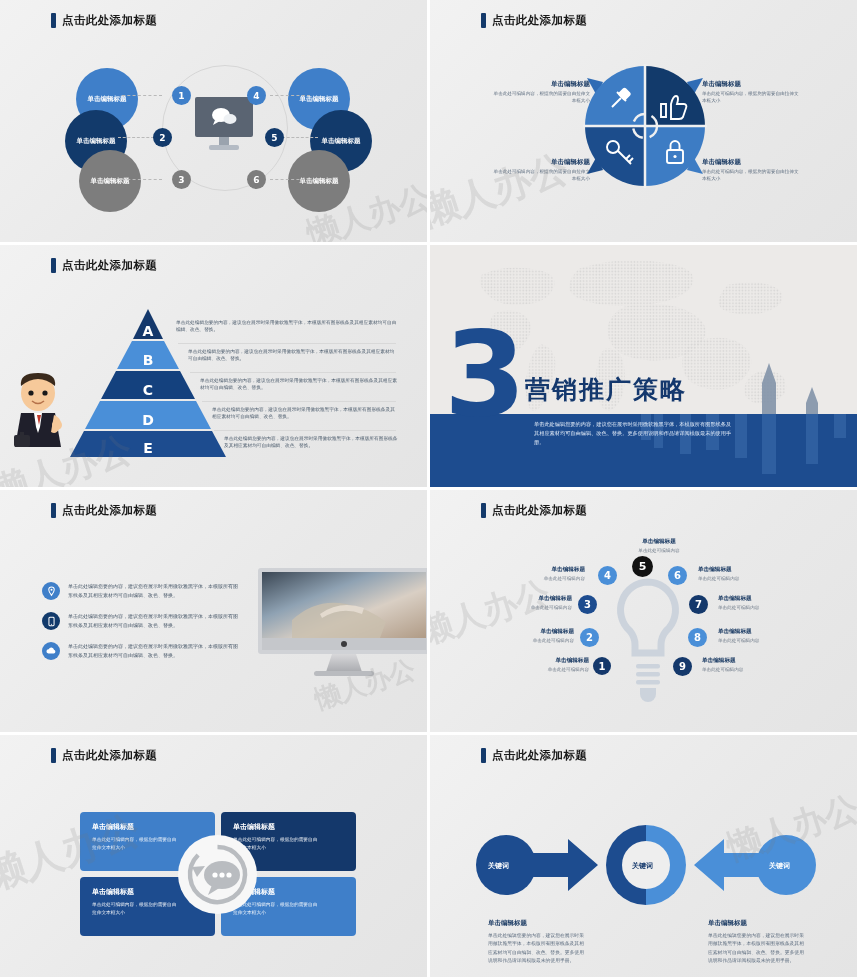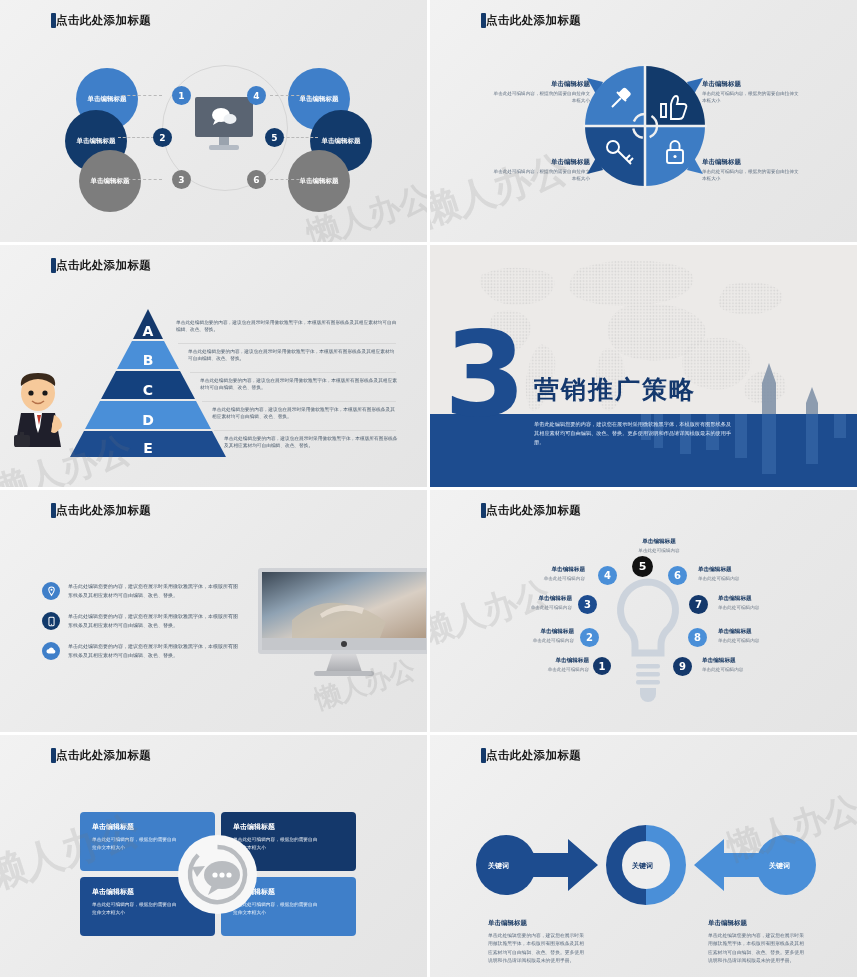--- a/index.html
+++ b/index.html
@@ -19,21 +19,21 @@
     position:relative;
     width:430px; height:245px;
     background:linear-gradient(135deg,#f2f2f2 0%,#e9e9e9 55%,#e4e4e4 100%);
     overflow:hidden;
     border-right:3px solid #fff;
     border-bottom:3px solid #fff;
   }
   
   .stitle {
     position:absolute; top:13px; left:9px;
-    display:flex; align-items:center; padding-left:42px;
+    display:flex; align-items:center; gap:6px;padding-left:42px;
   }
   .stitle .bar {
     width:5px; height:15px; background:#143a6b; border-radius:1px;
   }
   .stitle .txt {
     font-size:11.5px; font-weight:bold; color:#1a1a1a; letter-spacing:.4px;
     white-space:nowrap;
   }
   
   .wm {
@@ -75,21 +75,21 @@
   .s4 .mapdots { position:absolute; inset:0; opacity:.5; }
   .s4 .bigNum {
     position:absolute; left:14px; top:82px;
     font-size:118px; line-height:.8; font-weight:bold; color:#1d4c8f;
     font-family:"DejaVu Sans","Liberation Sans",sans-serif;
   }
   .s4 .bluePanel {
     position:absolute; left:0; right:0; bottom:0; height:73px; background:#1d4c8f;
   }
   .s4 .secTitle {
-    position:absolute; left:104px; top:128px;
+    position:absolute; left:95px; top:128px;
     font-size:25px; font-weight:bold; color:#14386d; letter-spacing:2px;
   }
   .s4 .secBody {
     position:absolute; left:104px; top:175px; width:200px;
     font-size:5.2px; color:#e3ecf8; line-height:1.75;
   }
 
   
   .s5 .iconrow { position:absolute; display:flex; gap:8px; align-items:flex-start; }
   .s5 .ic { width:18px; height:18px; border-radius:50%; flex:none;

